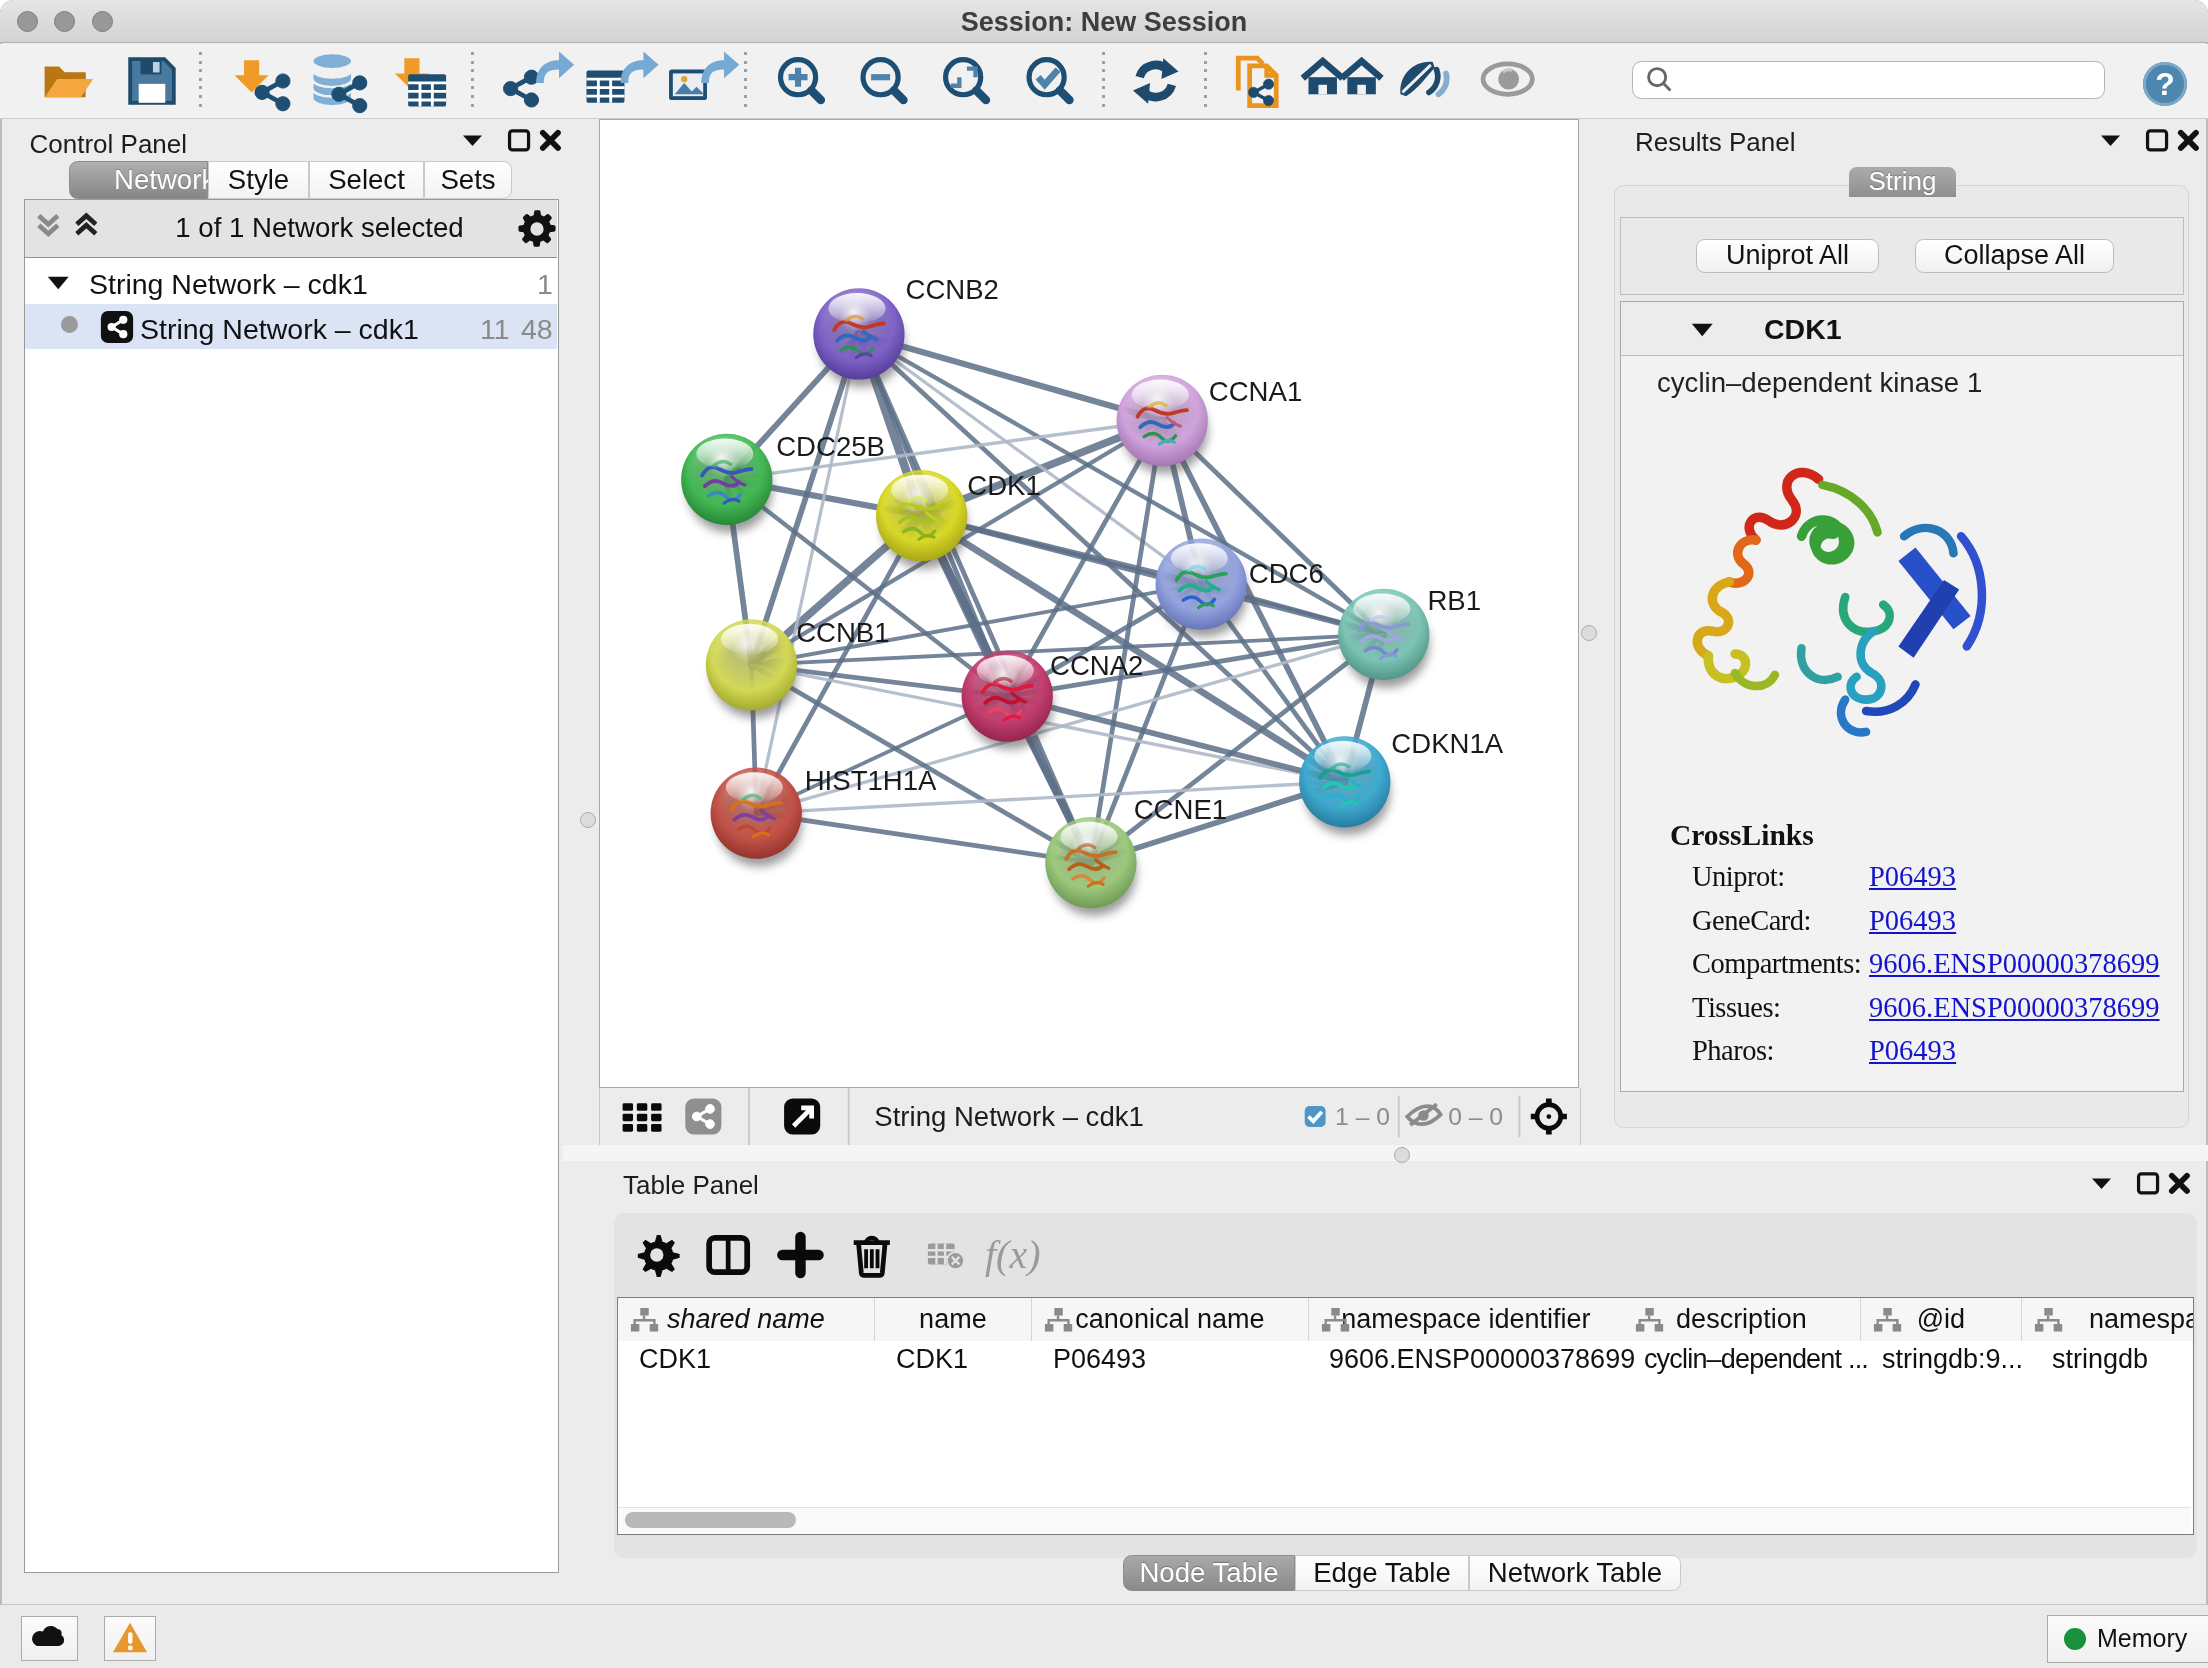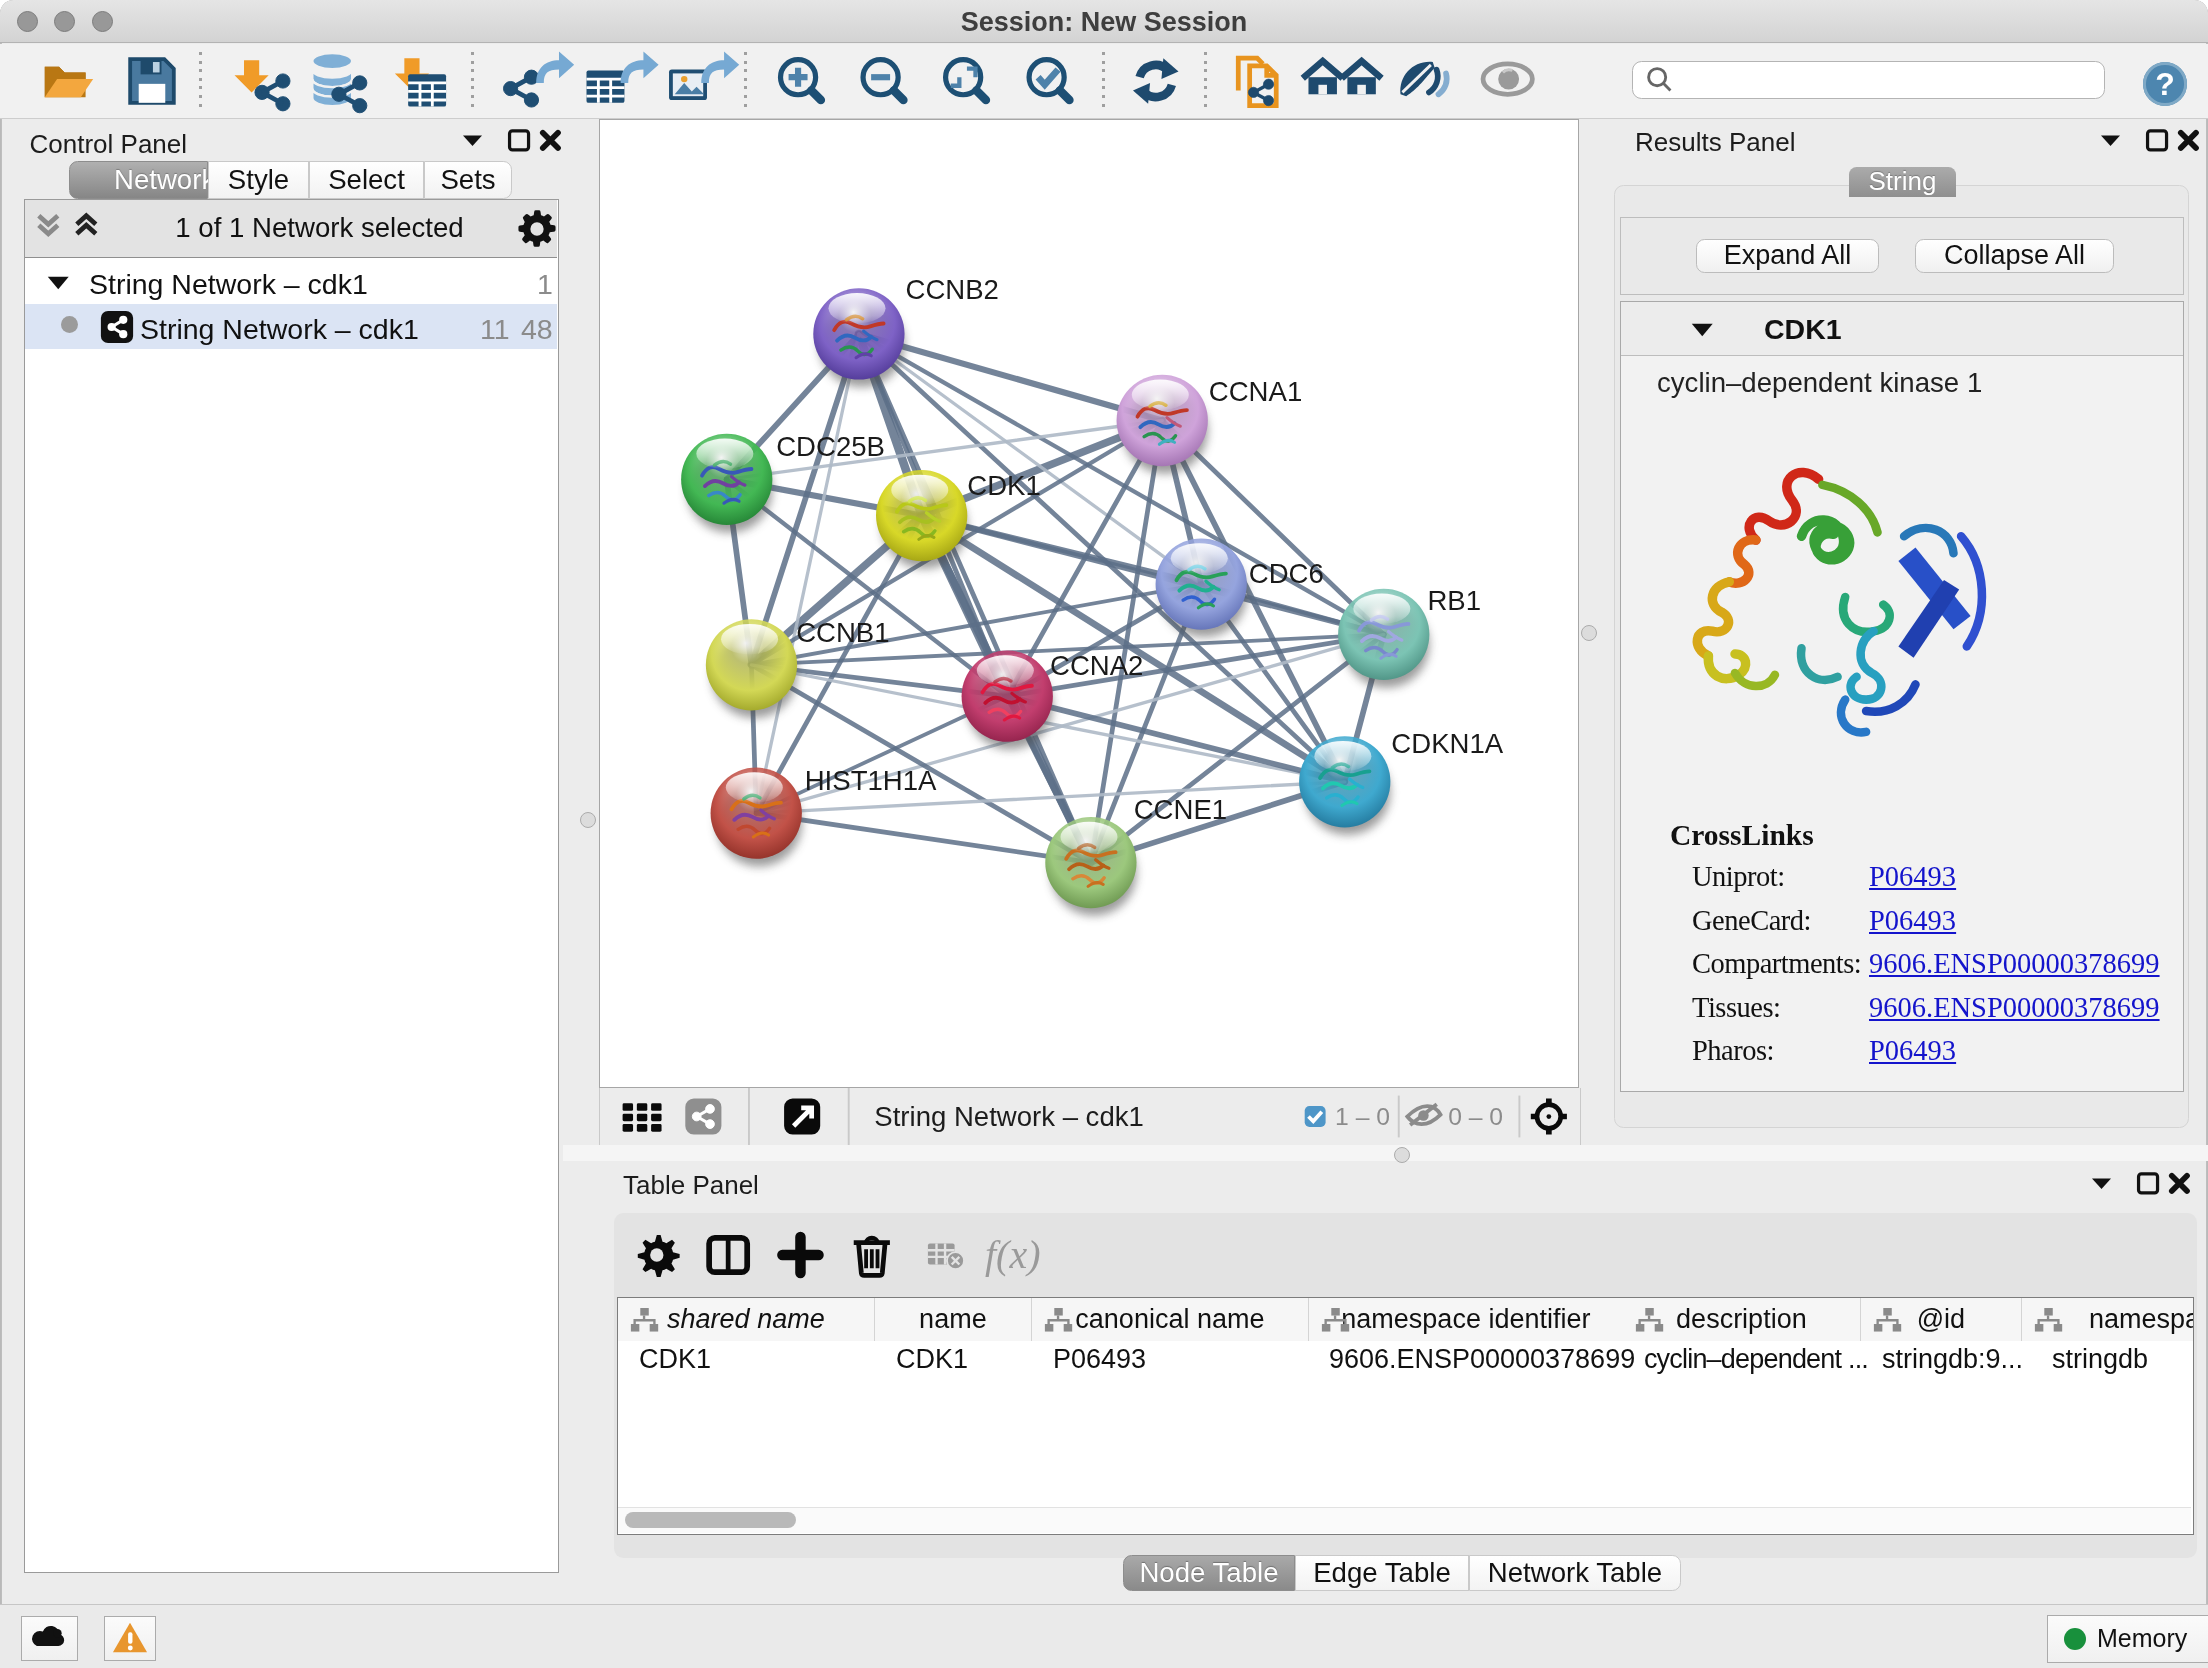--- a/index.html
+++ b/index.html
@@ -569,21 +569,21 @@
     <div class="abs paneltitle" style="left:7px;top:8.6px;margin-left:21px;">Results Panel</div>
     <svg class="abs" width="114" height="28.5" viewBox="0 0 120 30" style="left:494px;top:9.5px;">
         <polygon points="0,8 20,8 10,19" fill="#111"></polygon>
         <rect x="49" y="3" width="20" height="20" fill="none" stroke="#111" stroke-width="3.4" rx="3"></rect>
         <path d="M84 5 L100 21 M100 5 L84 21" stroke="#111" stroke-width="6" stroke-linecap="round"></path>
       </svg>
   </div>
   <div id="respanel" class="abs"></div>
   <div id="stringtab" class="abs">String</div>
   <div id="resbox1" class="abs">
-    <div class="resbtn" style="left:75px;width:183px;">Expand All</div>
+    <div class="resbtn" style="left:75px;width:183px;">Uniprot All</div>
     <div class="resbtn" style="left:294px;width:199px;">Collapse All</div>
   </div>
   <div id="cdkbox" class="abs">
     <div id="cdkhead" class="abs">
       <svg class="abs" width="28.5" height="23" viewBox="0 0 30 24" style="left:67px;top:17px;">
           <polygon points="4,5 26,5 15,18" fill="#111"></polygon>
         </svg>
       <div class="abs" style="left:143px;top:11.4px;font-size:28.5px;font-weight:bold;color:#111;">CDK1</div>
     </div>
     <div class="abs" style="left:36px;top:65px;font-size:27.6px;color:#222;">cyclin–dependent kinase 1</div>

